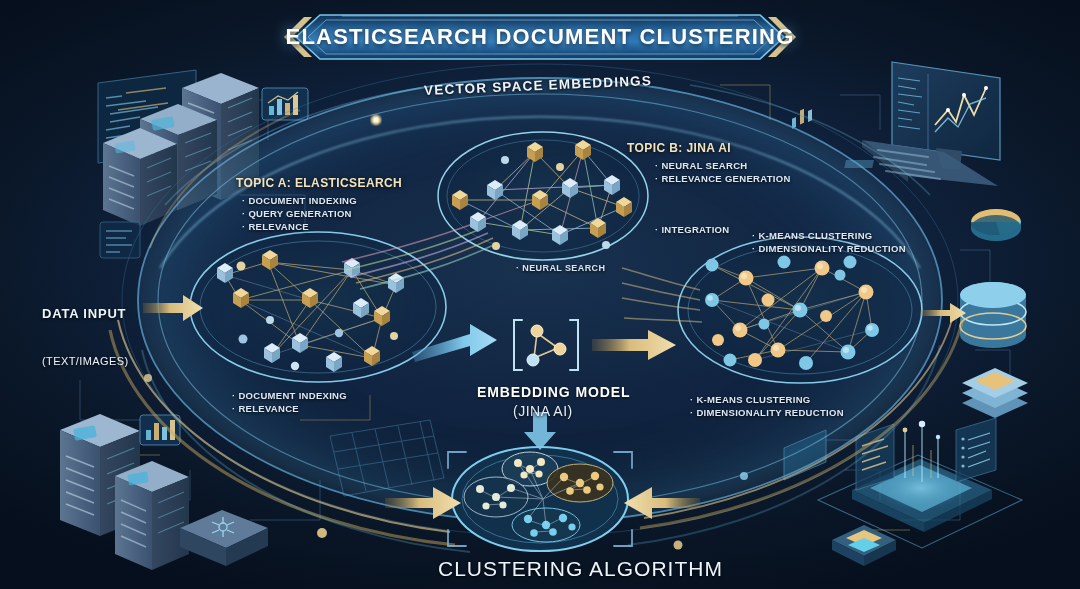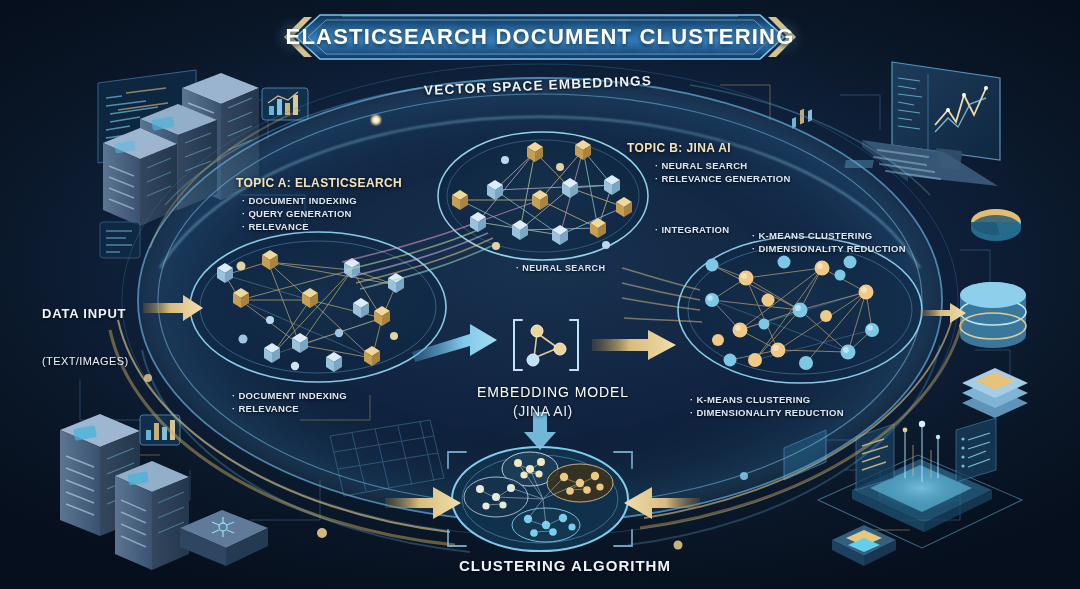--- a/index.html
+++ b/index.html
@@ -35,21 +35,21 @@
     text-shadow: 0 1px 4px rgba(0,0,0,0.9);
   }
   .bullet {
     font-size: 9.5px; font-weight: bold;
     color: #dde8f4;
     letter-spacing: 0.3px;
     line-height: 13px;
     text-shadow: 0 1px 3px rgba(0,0,0,0.9);
   }
   .node-title {
-    font-size: 14px; font-weight: normal;
+    font-size: 14px; font-weight: bold;
     color: #ffffff; letter-spacing: 0.9px;
   }
   .node-sub {
     font-size: 14px; color: #e4edf7; letter-spacing: 0.5px;
   }
   .mini-label {
     font-size: 9px; font-weight: bold; color: #d8e5f2;
     letter-spacing: 0.4px;
   }
   #title-text {
@@ -901,15 +901,15 @@
 
   <div class="txt bullet" style="left:232px; top:389px;">· DOCUMENT INDEXING</div>
   <div class="txt bullet" style="left:232px; top:402px;">· RELEVANCE</div>
 
   <div class="txt bullet" style="left:690px; top:393px;">· K-MEANS CLUSTERING</div>
   <div class="txt bullet" style="left:690px; top:406px;">· DIMENSIONALITY REDUCTION</div>
 
   <div class="txt node-title" style="left:477px; top:384px;">EMBEDDING MODEL</div>
   <div class="txt node-sub" style="left:513px; top:403px;">(JINA AI)</div>
 
-  <div class="txt" style="left:459px; top:557px; font-size:15px; font-weight:bold; letter-spacing:1px;">CLUSTERING ALGORITHM</div>
+  <div class="txt" style="left:438px; top:557px; font-size:21px; font-weight:normal; letter-spacing:1px;">CLUSTERING ALGORITHM</div>
 
 </div>
 
 </body></html>

